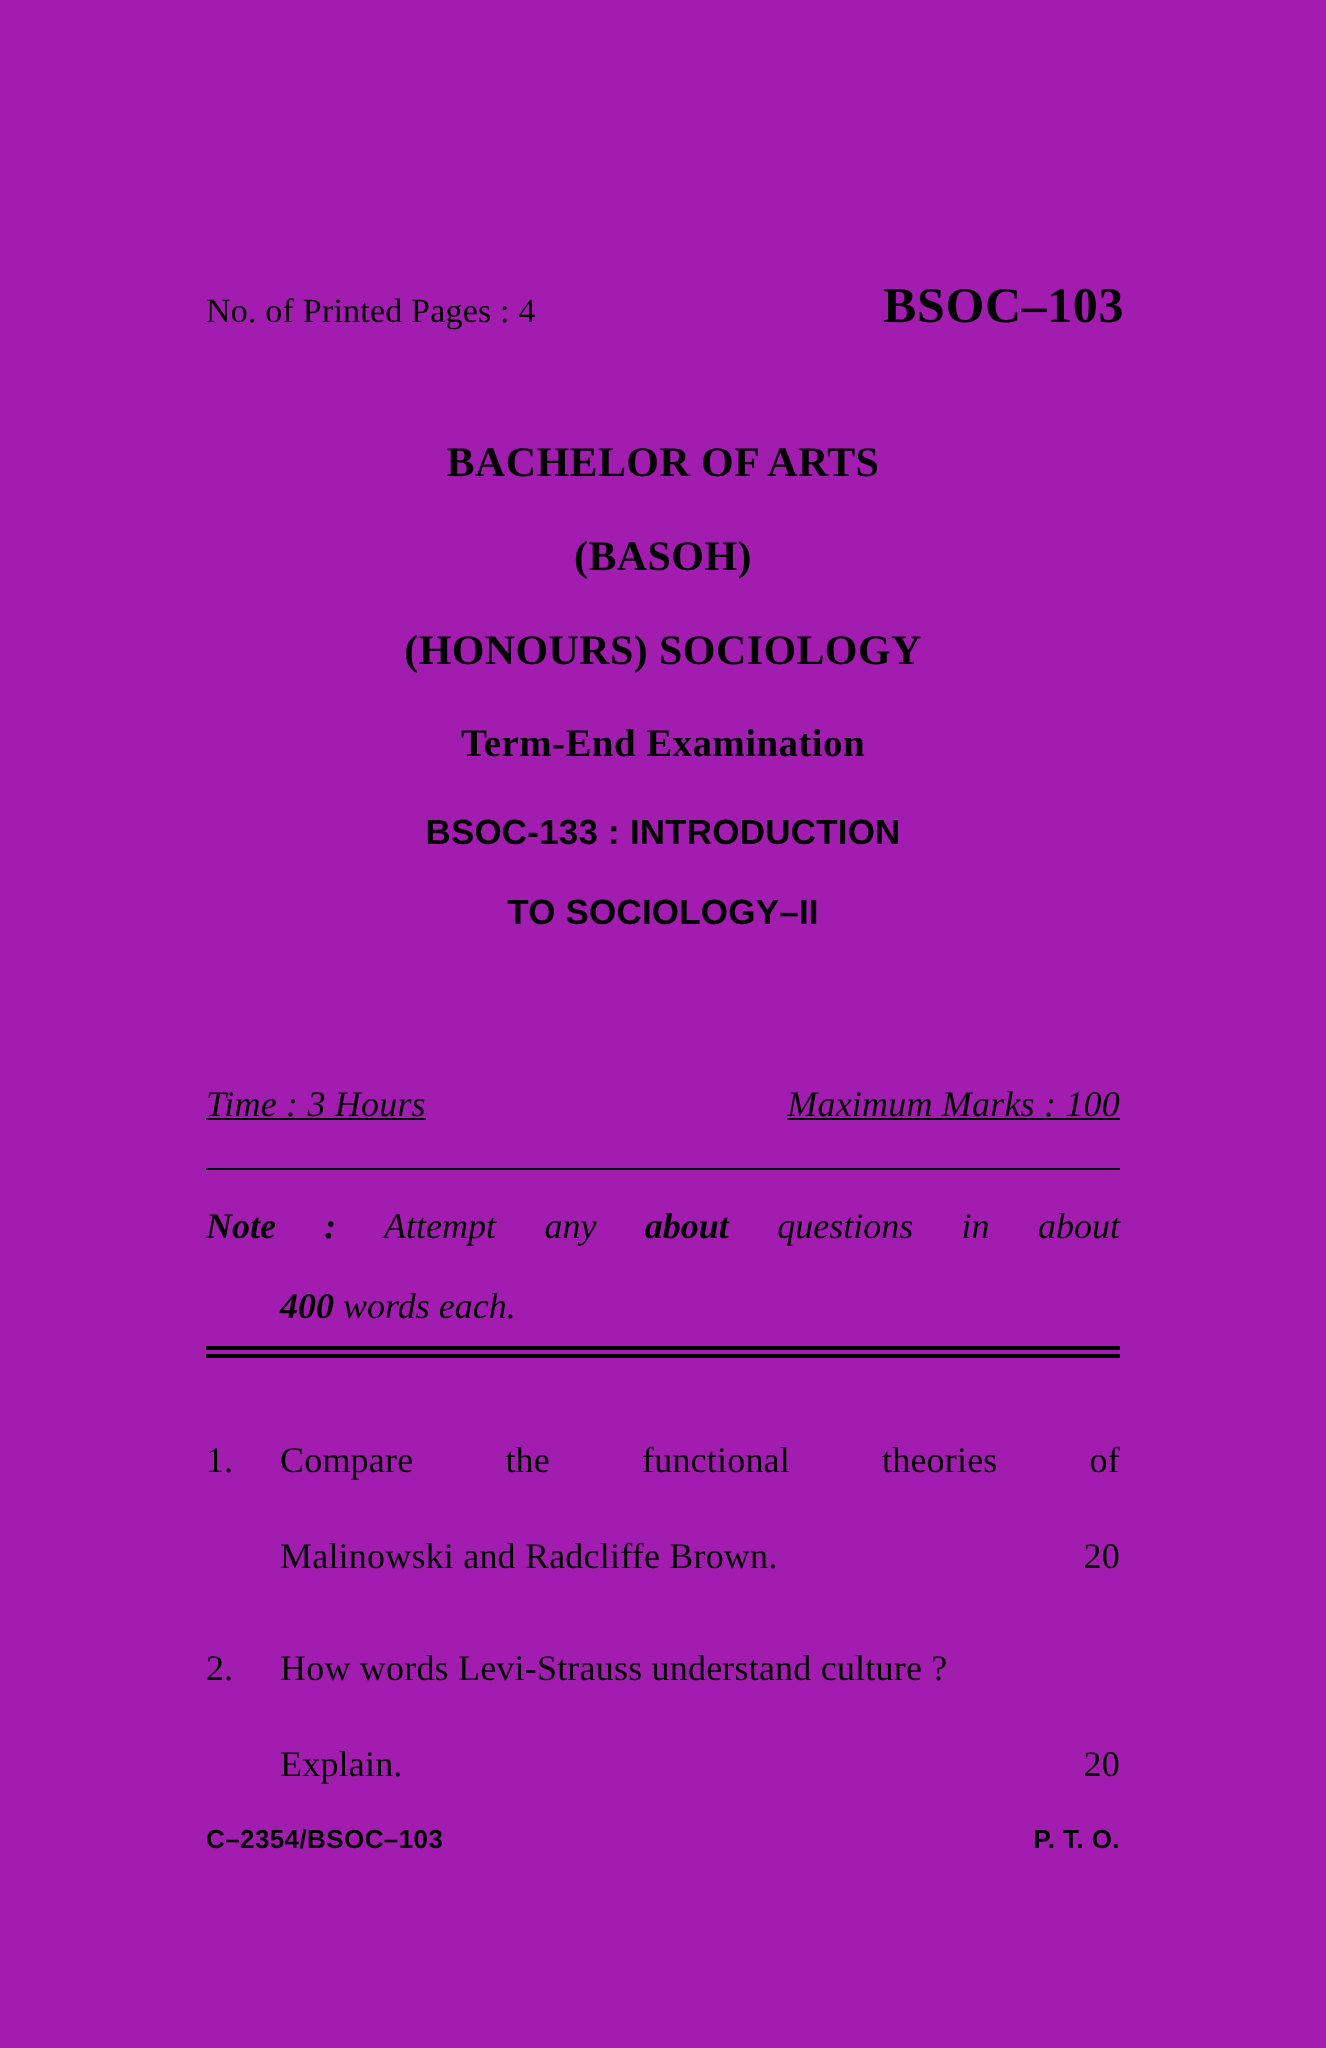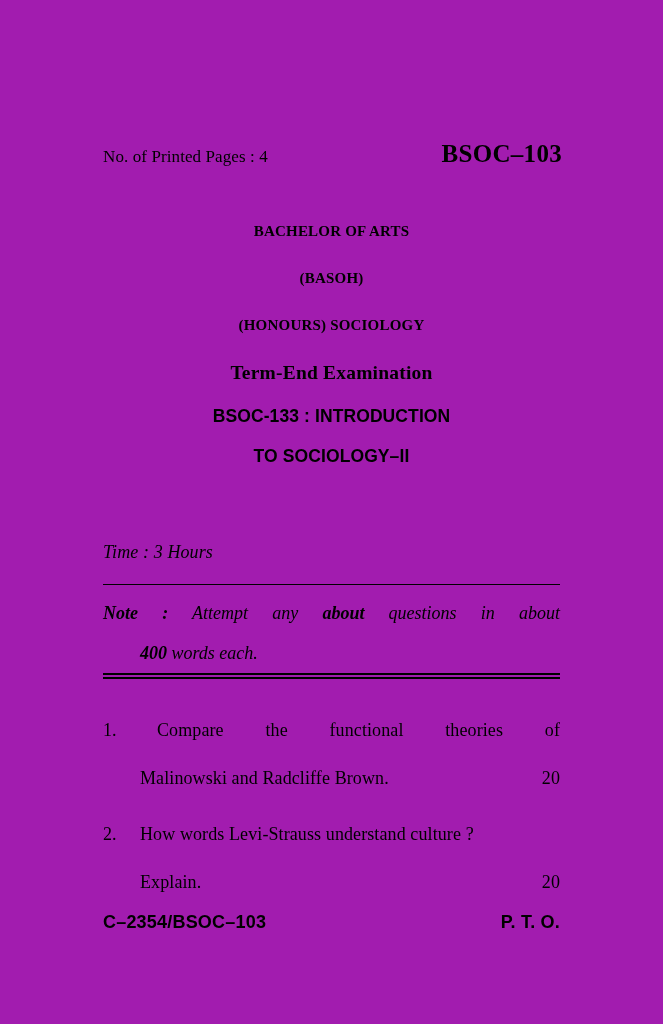--- a/index.html
+++ b/index.html
@@ -55,21 +55,21 @@
   .title-block {
     position: absolute;
     left: 103px;
     top: 208px;
     width: 457px;
     text-align: center;
   }
   .title-line {
     font-family: "Liberation Serif", serif;
     font-weight: bold;
-    font-size: 15px;
+    font-size: 21px;
     line-height: 47px;
     letter-spacing: 0.2px;
     white-space: nowrap;
   }
   .title-line.small {
     font-size: 19.5px;
   }
   .subject-line {
     font-family: "Liberation Sans", sans-serif;
     font-weight: bold;
@@ -85,21 +85,21 @@
     left: 103px;
     top: 542px;
     width: 457px;
     display: flex;
     justify-content: space-between;
     font-family: "Liberation Serif", serif;
     font-style: italic;
     font-size: 18px;
     letter-spacing: 0.1px;
   }
-  .time-marks span { white-space: nowrap; }
+  .time-marks span { white-space: nowrap; text-decoration: underline; }
 
   
   .rule-single {
     position: absolute;
     left: 103px;
     top: 584px;
     width: 457px;
     height: 0;
     border-top: 1.6px solid #000000;
   }
@@ -170,42 +170,41 @@
   }
   .q-line {
     font-family: "Liberation Serif", serif;
     font-size: 18px;
     line-height: 48px;
     letter-spacing: 0.1px;
   }
   .q-line.justified {
     text-align: justify;
     text-align-last: justify;
-    margin-left: 17px;
   }
   .q-line.with-marks {
     display: flex;
     justify-content: space-between;
     align-items: baseline;
   }
   .q-line.with-marks .q-text { white-space: nowrap; }
   .q-marks { white-space: nowrap; }
 
   
   .footer {
     position: absolute;
     left: 103px;
     top: 912px;
     width: 457px;
     display: flex;
     justify-content: space-between;
     align-items: baseline;
     font-family: "Liberation Sans", sans-serif;
     font-weight: bold;
-    font-size: 18px;
+    font-size: 13px;
     letter-spacing: 0.2px;
   }
   .footer span { white-space: nowrap; }
 </style>
 </head>
 <body>
 
 <div class="page">
 
   <div class="header-row">
@@ -217,20 +216,21 @@
     <div class="title-line">BACHELOR OF ARTS</div>
     <div class="title-line">(BASOH)</div>
     <div class="title-line">(HONOURS) SOCIOLOGY</div>
     <div class="title-line small">Term-End Examination</div>
     <div class="subject-line">BSOC-133 : INTRODUCTION</div>
     <div class="subject-line">TO SOCIOLOGY–II</div>
   </div>
 
   <div class="time-marks">
     <span>Time : 3 Hours</span>
+    <span>Maximum Marks : 100</span>
   </div>
 
   <div class="rule-single"></div>
 
   <div class="note-block">
     <div class="note-line first">
       <span class="note-label">Note :</span>
       <span>Attempt any</span>
       <span class="note-em">about</span>
       <span>questions in about</span>

